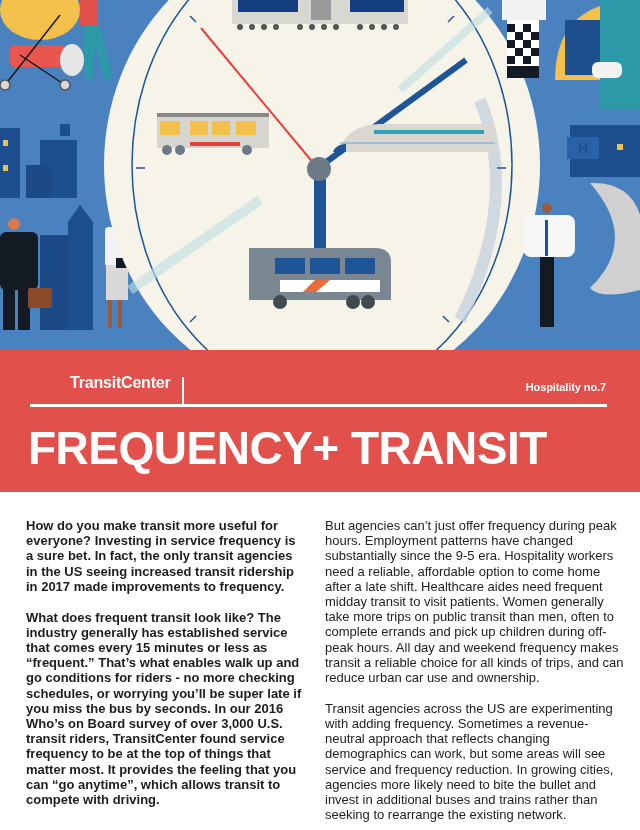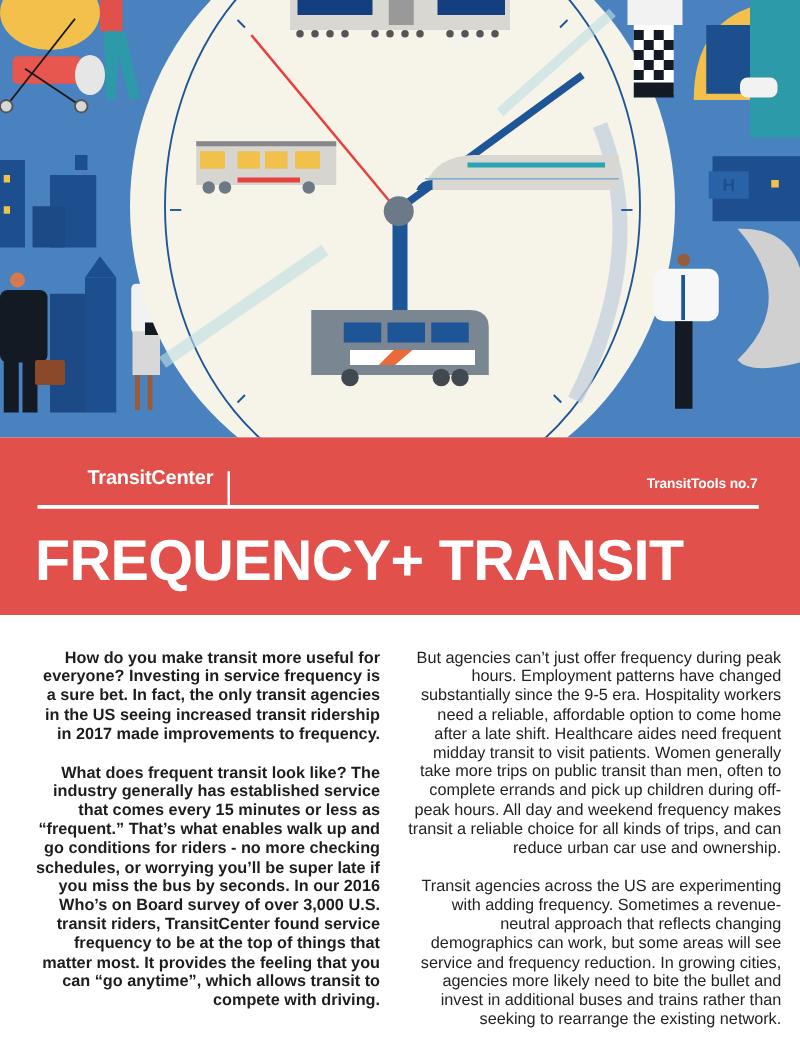--- a/index.html
+++ b/index.html
@@ -12,21 +12,21 @@
 
     
     .band { position: absolute; left: 0; top: 350px; width: 640px; height: 142px; background: #e2504b; }
     .brand { position: absolute; left: 30px; top: 374px; color: #ffffff; font-weight: bold; font-size: 16px; letter-spacing: -0.2px; margin-left: 40px; }
     .brand-divider { position: absolute; left: 182px; top: 377px; width: 2px; height: 29px; background: #ffffff; }
     .band-rule { position: absolute; left: 30px; top: 404px; width: 577px; height: 3px; background: #ffffff; }
     .series { position: absolute; right: 34px; top: 381px; color: #ffffff; font-weight: bold; font-size: 11px; letter-spacing: -0.1px; }
     .title { position: absolute; left: 28px; top: 418px; color: #ffffff; font-weight: bold; font-size: 46px; letter-spacing: -0.5px; line-height: 60px; white-space: nowrap; }
 
     
-    .col { position: absolute; top: 518px; width: 280px; font-size: 13px; line-height: 15.2px; color: #1d1d1d; text-align: right; }
+    .col { position: absolute; top: 518px; width: 280px; font-size: 13px; line-height: 15.2px; color: #1d1d1d; }
     .col-left { left: 26px; font-weight: bold; width: 278px; }
     .col-right { left: 325px; width: 300px; color: #222; }
     .col p { margin-bottom: 15.5px; }
   </style>
 </head>
 <body>
 
 <div class="hero">
   <svg width="640" height="350" viewBox="0 0 640 350">
 
@@ -172,21 +172,21 @@
       <rect x="523" y="215" width="52" height="42" rx="8" fill="#f7f7f7"></rect>
       <rect x="545" y="220" width="3" height="36" fill="#1d5597"></rect>
       <rect x="540" y="257" width="14" height="70" fill="#141a24"></rect>
     </g>
   </svg>
 </div>
 
 <div class="band"></div>
 <div class="brand">TransitCenter</div>
 <div class="brand-divider"></div>
-<div class="series">TransitTools no.7</div>
+<div class="series">Hospitality no.7</div>
 <div class="band-rule"></div>
 <h1 class="title">FREQUENCY+ TRANSIT</h1>
 
 <div class="col col-left">
   <p>How do you make transit more useful for everyone? Investing in service frequency is a sure bet. In fact, the only transit agencies in the US seeing increased transit ridership in 2017 made improvements to frequency.</p>
   <p>What does frequent transit look like? The industry generally has established service that comes every 15 minutes or less as “frequent.” That’s what enables walk up and go conditions for riders - no more checking schedules, or worrying you’ll be super late if you miss the bus by seconds. In our 2016 Who’s on Board survey of over 3,000 U.S. transit riders, TransitCenter found service frequency to be at the top of things that matter most. It provides the feeling that you can “go anytime”, which allows transit to compete with driving.</p>
 </div>
 <div class="col col-right">
   <p>But agencies can’t just offer frequency during peak hours. Employment patterns have changed substantially since the 9-5 era. Hospitality workers need a reliable, affordable option to come home after a late shift. Healthcare aides need frequent midday transit to visit patients. Women generally take more trips on public transit than men, often to complete errands and pick up children during off-peak hours. All day and weekend frequency makes transit a reliable choice for all kinds of trips, and can reduce urban car use and ownership.</p>
   <p>Transit agencies across the US are experimenting with adding frequency. Sometimes a revenue-neutral approach that reflects changing demographics can work, but some areas will see service and frequency reduction. In growing cities, agencies more likely need to bite the bullet and invest in additional buses and trains rather than seeking to rearrange the existing network.</p>

